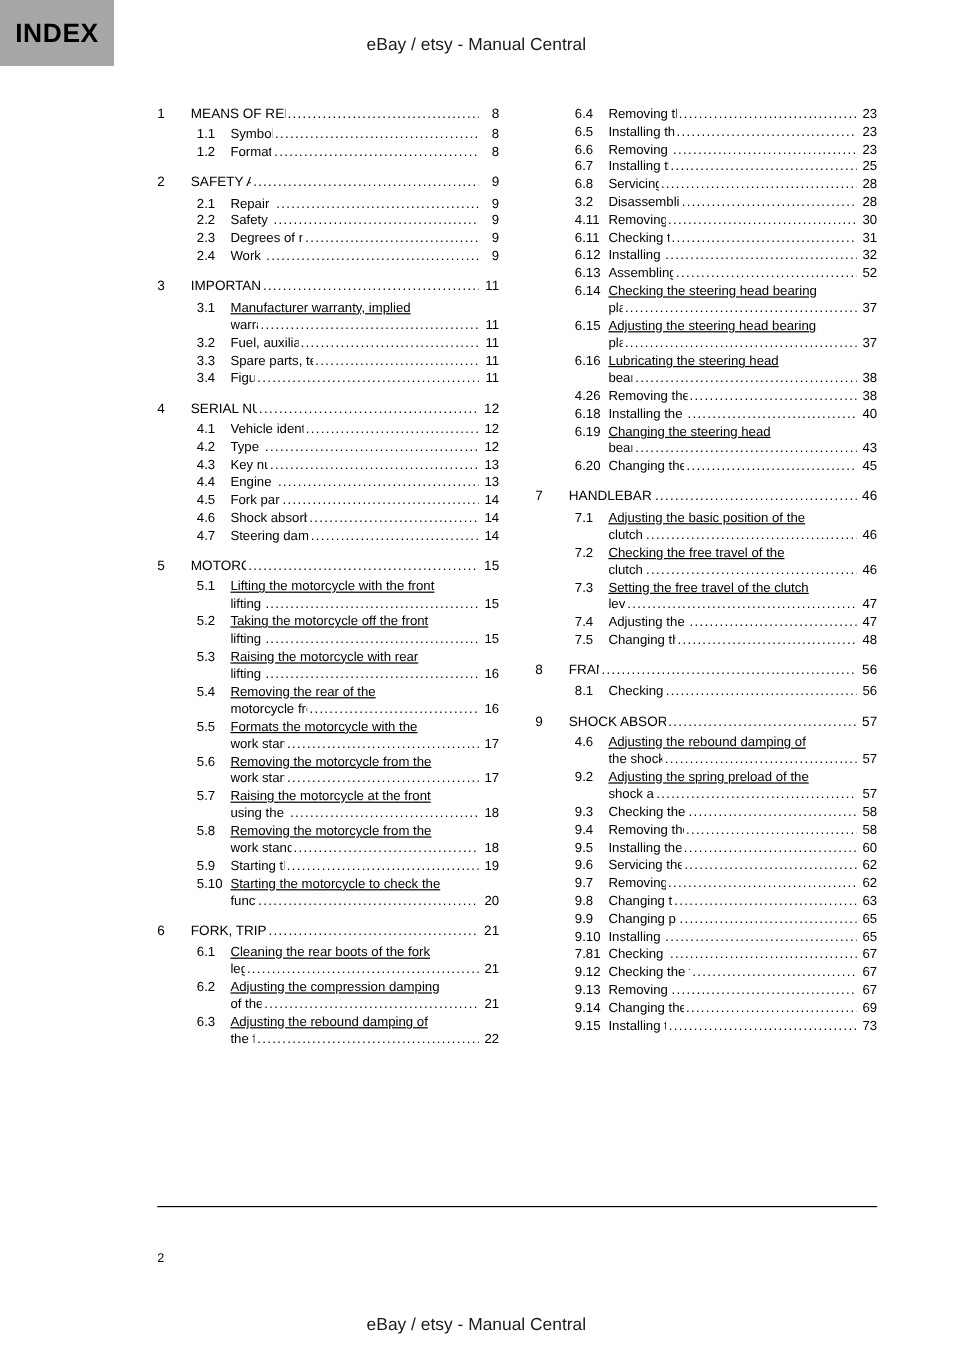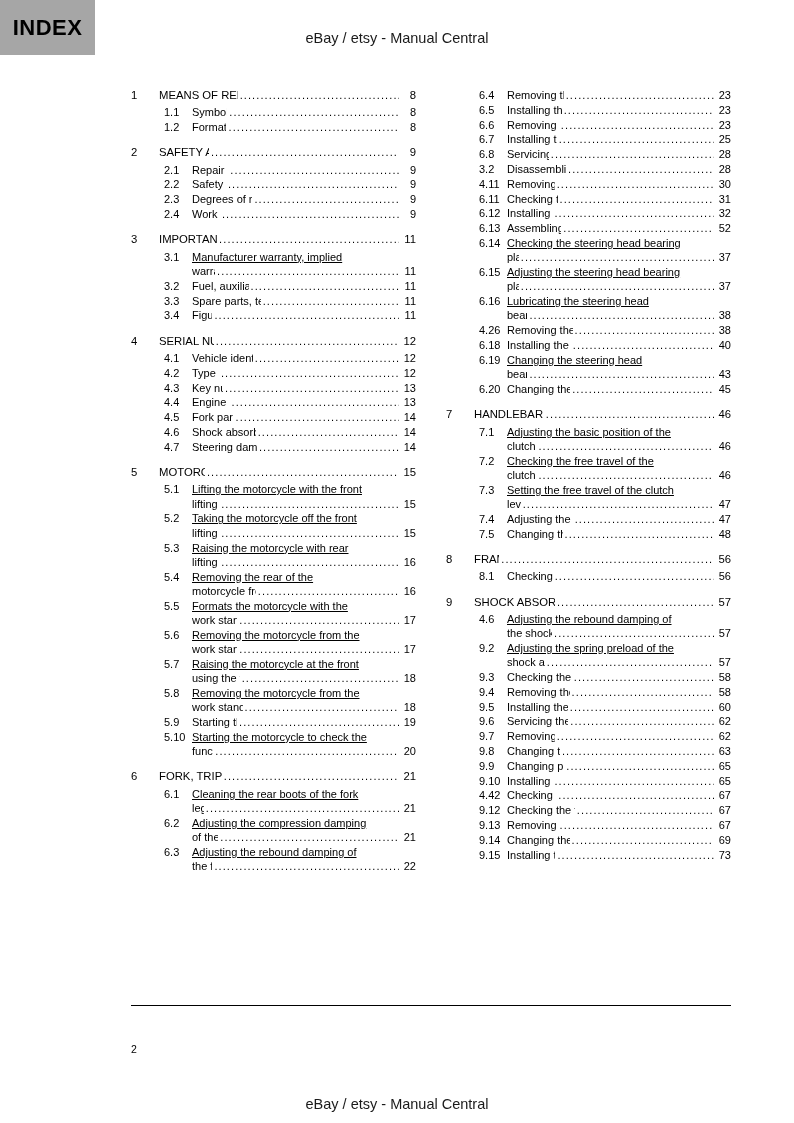--- a/index.html
+++ b/index.html
@@ -920,21 +920,21 @@
           <span class="num">9.10</span>
           <span class="body">
             <span class="leader-line">
               <span class="leader-text">Installing the spring</span>
               <span class="dots">................................................................................</span>
               <span class="page">65</span>
             </span>
           </span>
         </div>
         <div class="entry level2">
-          <span class="num">4.42</span>
+          <span class="num">7.81</span>
           <span class="body">
             <span class="leader-line">
               <span class="leader-text">Checking the link fork</span>
               <span class="dots">................................................................................</span>
               <span class="page">67</span>
             </span>
           </span>
         </div>
         <div class="entry level2">
           <span class="num">9.12</span>

